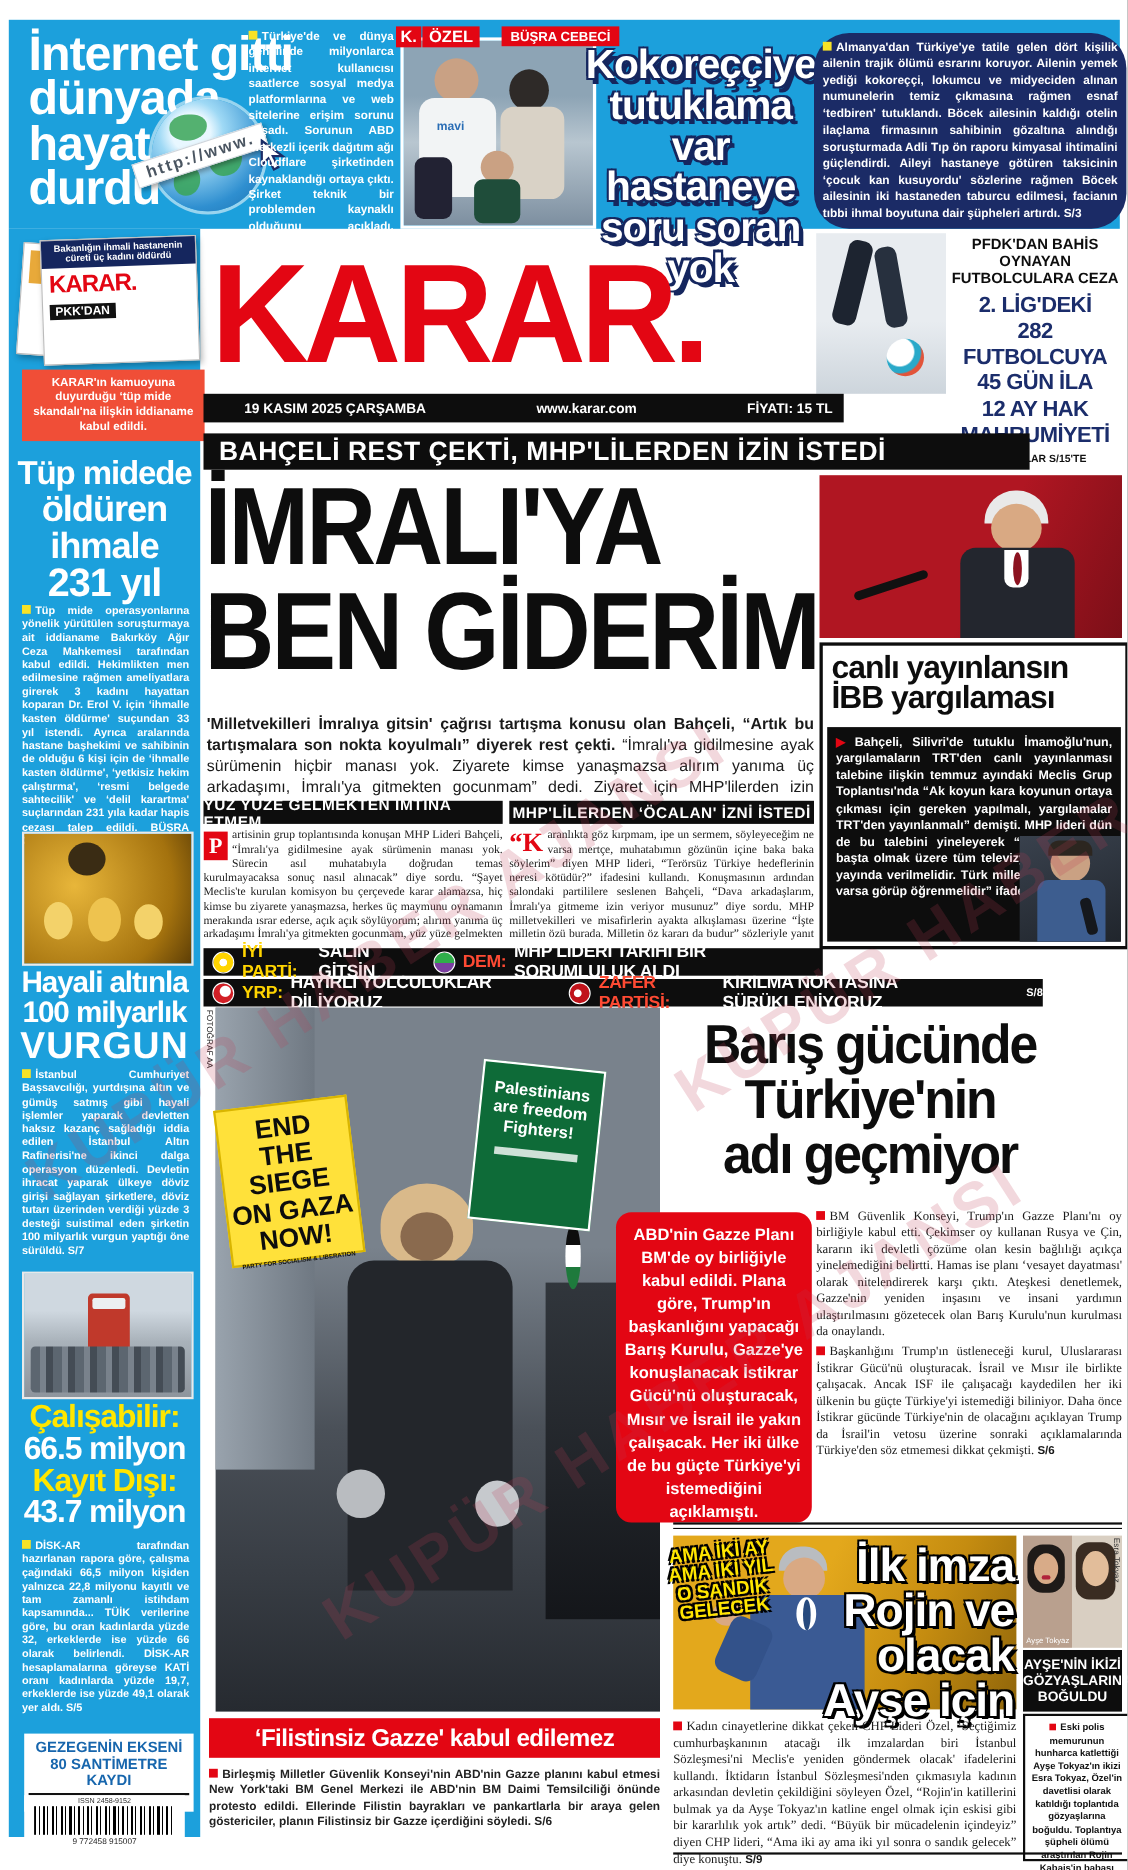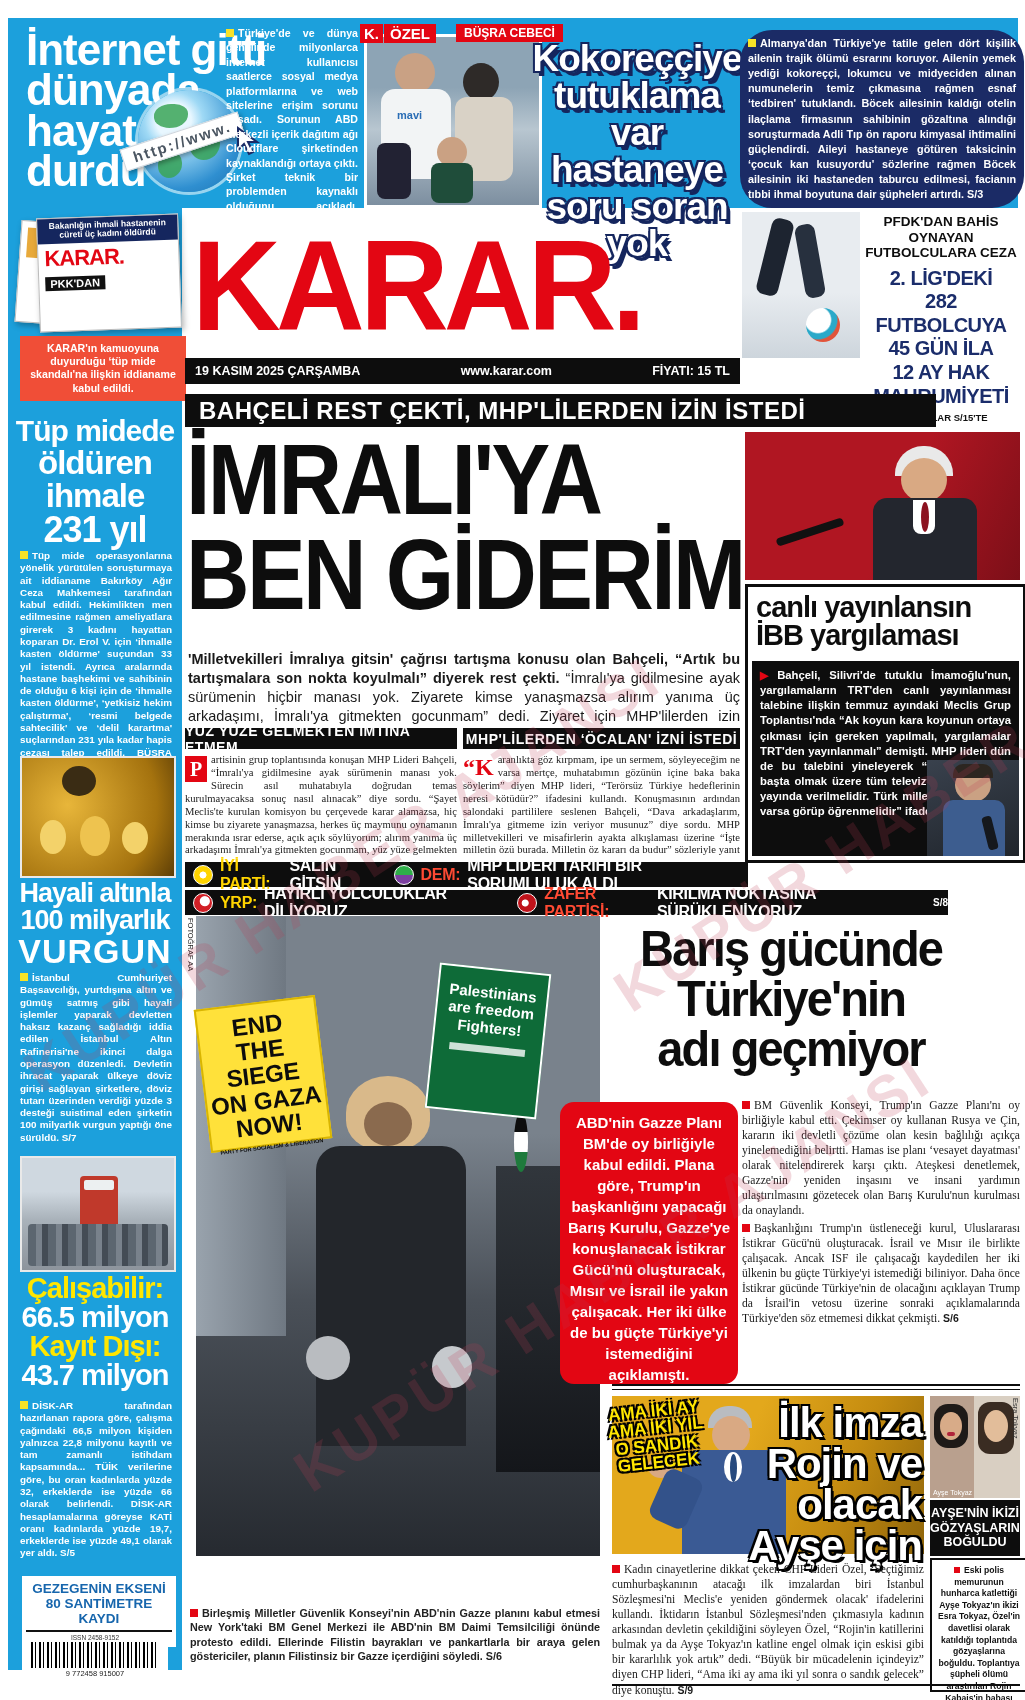--- a/index.html
+++ b/index.html
@@ -37,21 +37,21 @@
   .lc-h{color:#fff;font-weight:bold;text-align:center;line-height:1.0;letter-spacing:-1px;}
   .lc-body{color:#fff;font-weight:bold;font-size:9.9px;line-height:1.24;}
   .lc-yellow{color:#ffe600;}
   .lc-photo{border:2px solid #e9e9e9;}
   .gez-box{background:#fff;text-align:center;}
   .gez-box .l{color:#1766ad;font-weight:bold;font-size:13.5px;line-height:1.1;}
   .gez-sub{border-top:2px solid #111;font-weight:bold;font-size:8.5px;padding-top:2px;}
   .barcode{background:repeating-linear-gradient(90deg,#000 0 2px,#fff 2px 4px,#000 4px 5px,#fff 5px 8px);}
   
   .karar-logo{color:#e30613;font-weight:bold;font-size:128px;letter-spacing:-5px;line-height:1;transform:scaleX(.96);transform-origin:left;}
-  .date-bar{background:#0d0d0d;color:#fff;font-weight:bold;font-size:12.5px;display:flex;align-items:center;}
+  .date-bar{background:#0d0d0d;color:#fff;font-weight:bold;font-size:12.5px;display:flex;align-items:center;padding-left:27px;}
   .sports-k{font-weight:bold;font-size:13.5px;line-height:1.15;text-align:center;color:#0d0d0d;}
   .sports-h{color:#1b2d6b;font-weight:bold;font-size:20px;line-height:1.18;text-align:center;letter-spacing:-.5px;}
   .foot-photo{background:linear-gradient(180deg,#e8ecf0 0 55%,#cdd5dc);}
   
   .kicker-bar{background:#0d0d0d;color:#fff;font-weight:bold;font-size:24px;letter-spacing:.5px;display:flex;align-items:center;padding-left:14px;}
   .mega{font-weight:bold;color:#0d0d0d;font-size:100px;line-height:.95;letter-spacing:-3px;transform:scaleX(.88);transform-origin:left;white-space:nowrap;}
   .deck{font-size:14.5px;line-height:1.32;color:#1a1a1a;}
   .colhdr{background:#0d0d0d;color:#fff;font-weight:bold;font-size:14px;letter-spacing:.5px;display:flex;align-items:center;justify-content:center;}
   .serifbody{font-family:"Liberation Serif",serif;font-size:10.6px;line-height:1.22;color:#1a1a1a;}
   .dropcap-red{float:left;background:#e30613;color:#fff;font-weight:bold;font-size:20px;width:22px;height:26px;text-align:center;line-height:26px;margin:2px 4px 0 0;}
@@ -334,20 +334,23 @@
   <div class="abs" style="left:742px;top:1098px;width:278px;">
     <p class="gz-body just" style="margin:0;">
       <span class="sq-r"></span><span>BM Güvenlik Konseyi, Trump'ın Gazze Planı'nı oy birliğiyle kabul etti. Çekimser oy kullanan Rusya ve Çin, kararın iki devletli çözüme olan kesin bağlılığı açıkça yinelemediğini belirtti. Hamas ise planı ‘vesayet dayatması' olarak nitelendirerek karşı çıktı. Ateşkesi denetlemek, Gazze'nin yeniden inşasını ve insani yardımın ulaştırılmasını gözetecek olan Barış Kurulu'nun kurulması da onaylandı.</span>
     </p>
     <p class="gz-body just" style="margin:2px 0 0 0;">
       <span class="sq-r"></span><span>Başkanlığını Trump'ın üstleneceği kurul, Uluslararası İstikrar Gücü'nü oluşturacak. İsrail ve Mısır ile birlikte çalışacak. Ancak ISF ile çalışacağı kaydedilen her iki ülkenin bu güçte Türkiye'yi istemediği biliniyor. Daha önce İstikrar gücünde Türkiye'nin de olacağını açıklayan Trump da İsrail'in vetosu üzerine sonraki açıklamalarında Türkiye'den söz etmemesi dikkat çekmişti.</span>
       <span class="b" style="font-family:'Liberation Sans',sans-serif;font-size:10.5px;">S/6</span>
     </p>
   </div>
 
+  <div class="abs fil-bar" style="left:190px;top:1562px;width:410px;height:36px;">
+    <span>‘Filistinsiz Gazze' kabul edilemez</span>
+  </div>
   <p class="abs fil-body just" style="left:190px;top:1606px;width:410px;margin:0;">
     <span class="sq-r"></span><span>Birleşmiş Milletler Güvenlik Konseyi'nin ABD'nin Gazze planını kabul etmesi New York'taki BM Genel Merkezi ile ABD'nin BM Daimi Temsilciliği önünde protesto edildi. Ellerinde Filistin bayrakları ve pankartlarla bir araya gelen göstericiler, planın Filistinsiz bir Gazze içerdiğini söyledi. S/6</span>
   </p>
 
   <div class="abs rule2" style="left:612px;top:1384px;width:408px;"></div>
   <div class="abs gold-photo" style="left:612px;top:1396px;width:312px;height:158px;">
     <div class="sil" style="left:96px;top:10px;width:44px;height:22px;background:#b9bcc0;border-radius:20px 20px 0 0;"></div>
     <div class="sil" style="left:100px;top:20px;width:38px;height:38px;background:#d9a983;"></div>
     <div class="sil" style="left:70px;top:54px;width:104px;height:104px;background:#3a5a94;border-radius:16px 16px 0 0;"></div>
     <div class="sil" style="left:112px;top:56px;width:18px;height:30px;background:#fff;"></div>

